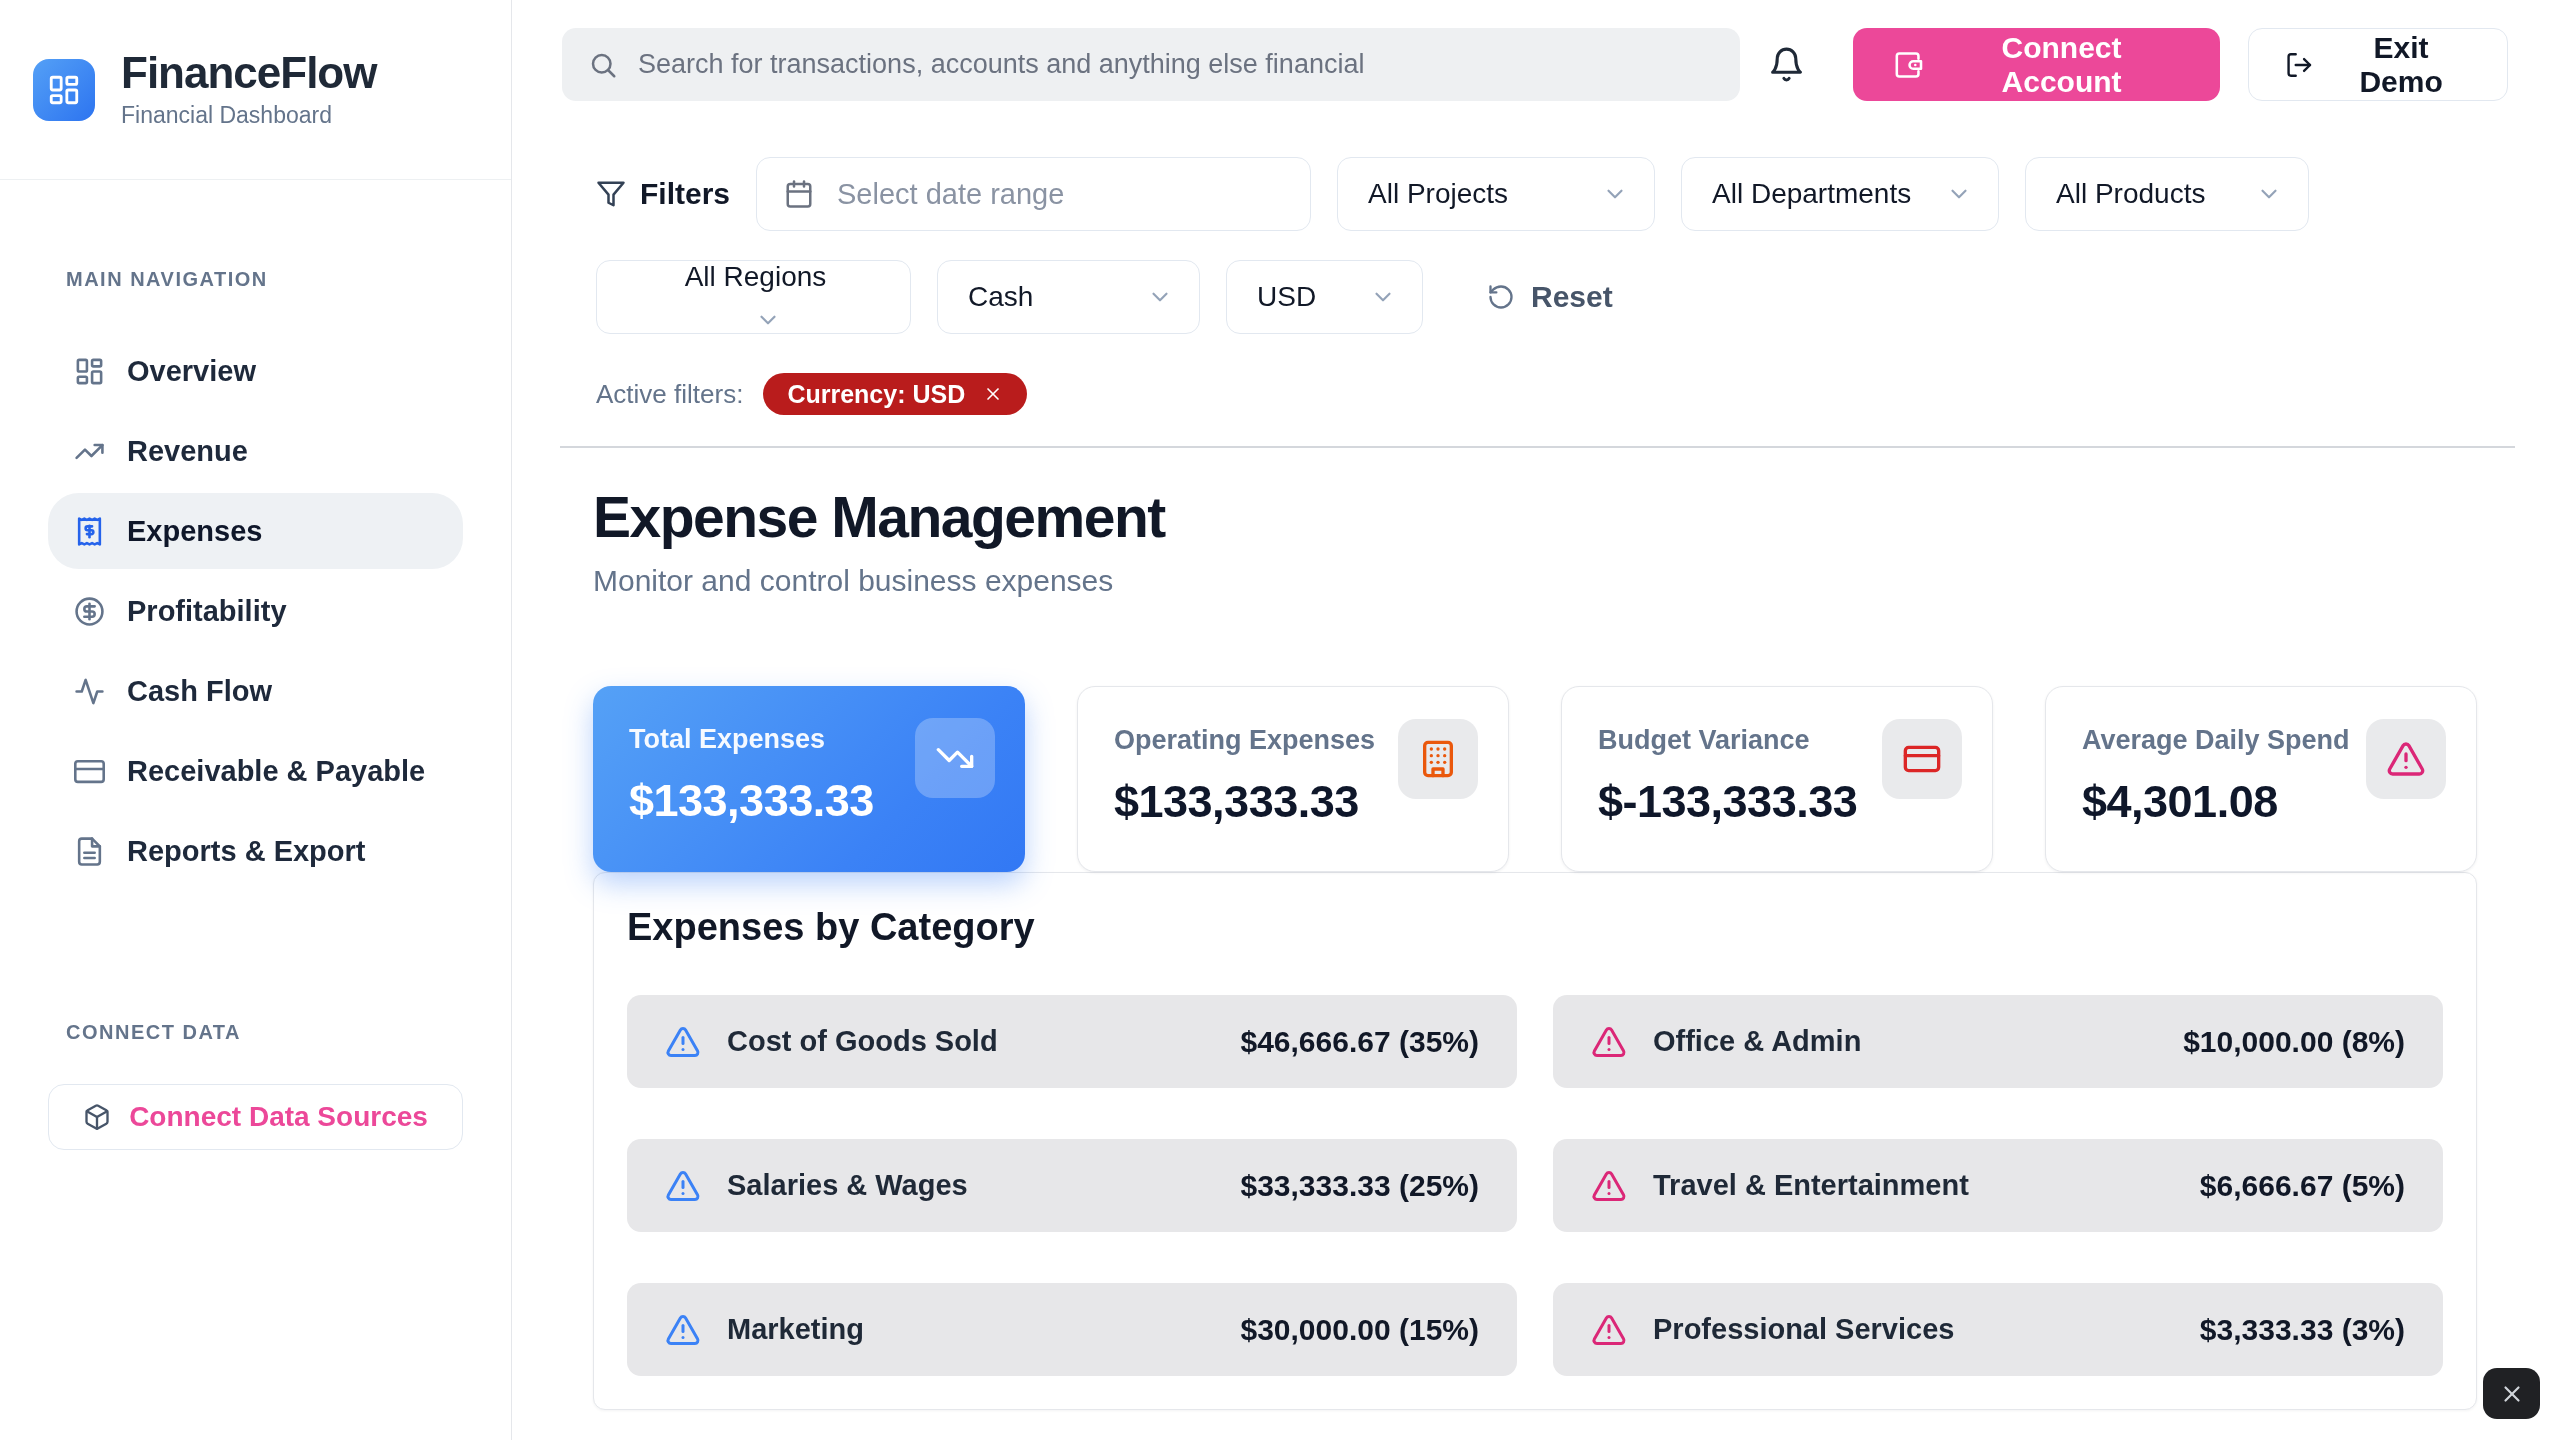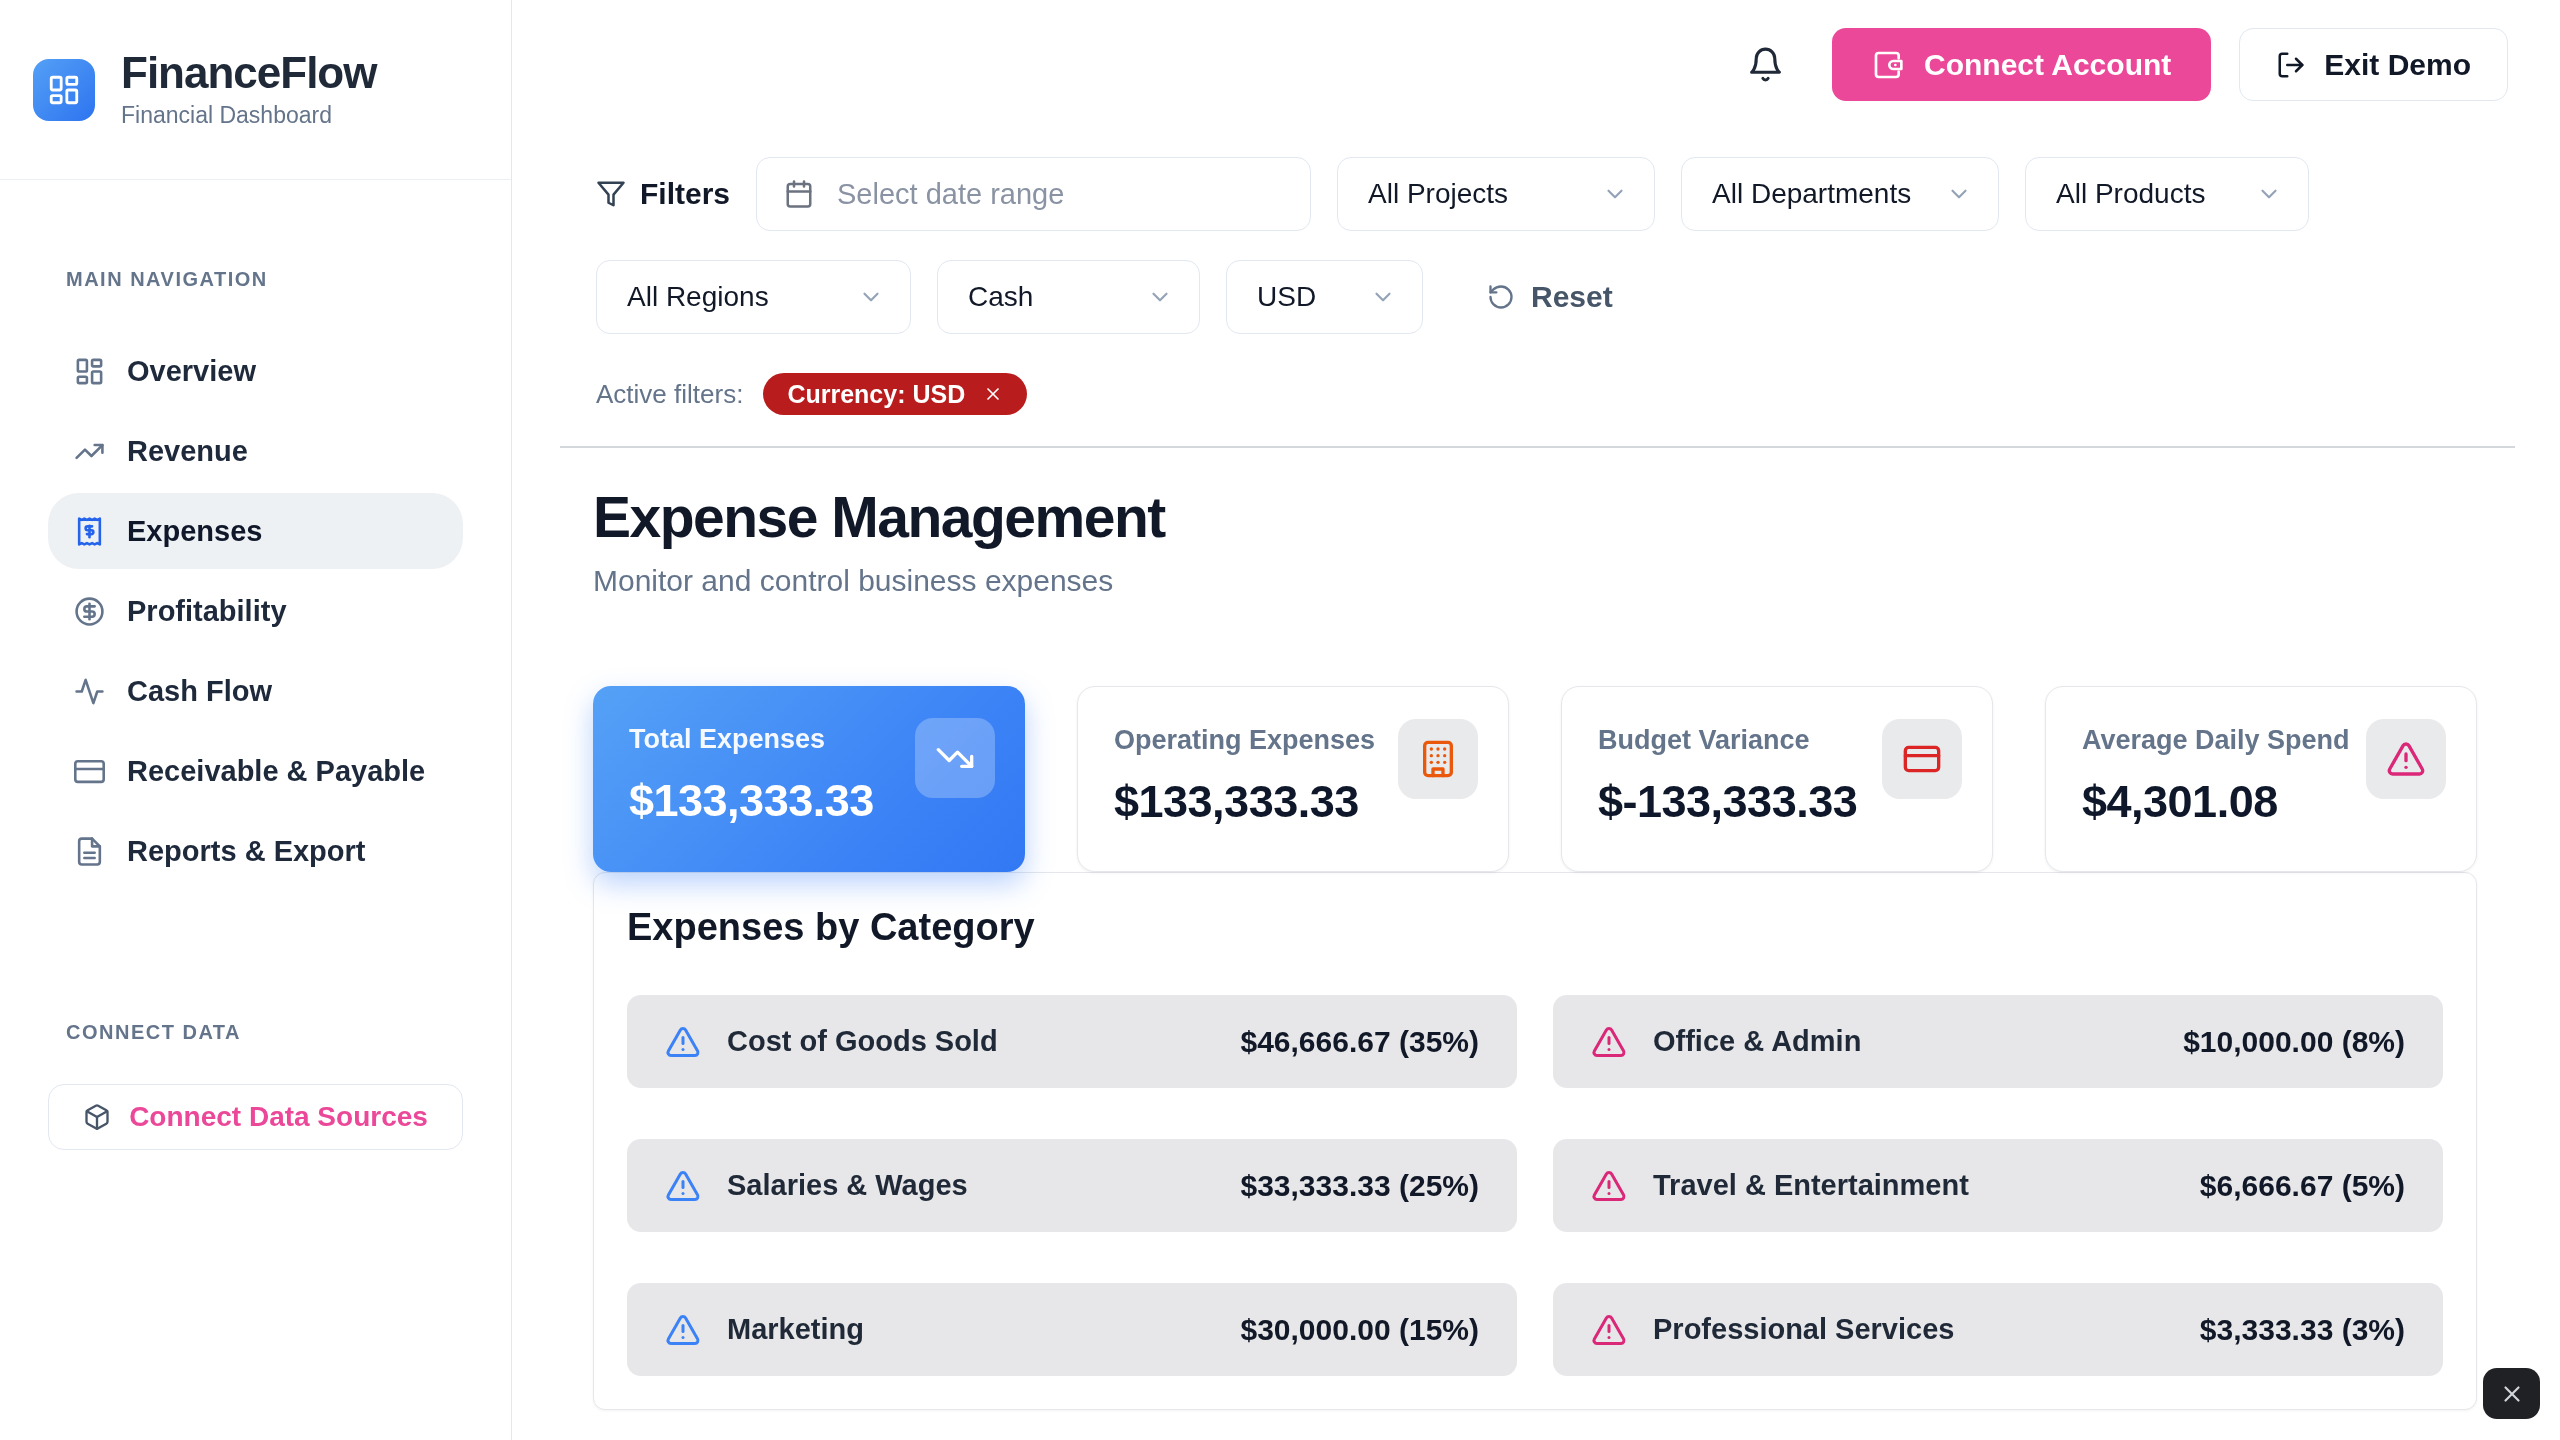--- a/index.html
+++ b/index.html
@@ -72,21 +72,21 @@
   .date-input { width:100%; height:100%; border:1px solid #e2e8f0; border-radius:14px;
     padding:0 20px 0 80px; font-size:29px; color:#111827; outline:none; background:#fff;
     font-family:"Liberation Sans", sans-serif; }
   .date-input::placeholder { color:#8a93a3; }
   .dropdown { height:74px; border:1px solid #e2e8f0; border-radius:14px; background:#fff;
     display:flex; align-items:center; justify-content:space-between;
     padding:0 26px 0 30px; cursor:pointer; }
   .dropdown .dd-value { font-size:28px; font-weight:500; color:#111827; white-space:nowrap; }
   .dropdown svg { width:26px; height:26px; stroke:#94a3b8; flex:none; margin-left:24px; }
   .dd-projects { width:318px; } .dd-departments { width:318px; } .dd-products { width:284px; }
-  .dd-regions { width:315px; } .dd-cash { width:263px; } .dd-usd { width:197px; }
+  .dd-regions { width:315px;flex-direction:column; } .dd-cash { width:263px; } .dd-usd { width:197px; }
   .reset-btn { display:flex; align-items:center; gap:16px; background:none; border:none;
     cursor:pointer; margin-left:38px; font-family:"Liberation Sans", sans-serif; }
   .reset-btn svg { width:28px; height:28px; stroke:#64748b; }
   .reset-btn span { font-size:30px; font-weight:600; color:#475569; }
 
   .active-filters { display:flex; align-items:center; gap:20px; margin-top:39px; }
   .active-filters-label { font-size:26px; color:#64748b; }
   .chip { height:42px; border-radius:21px; background:#b91c1c; display:flex; align-items:center;
     gap:18px; padding:0 24px; cursor:pointer; }
   .chip span { font-size:25px; font-weight:700; color:#fff; white-space:nowrap; }
@@ -219,20 +219,27 @@
         <polyline points="3.29 7 12 12 20.71 7"></polyline>
           <line x1="12" y1="22" x2="12" y2="12"></line>
       </svg>
       <span>Connect Data Sources</span>
     </button>
   </aside>
 
   <main class="main">
 
     <header class="topbar">
+      <div class="search-wrap">
+        <svg class="ico" viewBox="0 0 24 24">
+          <circle cx="11" cy="11" r="7"></circle>
+            <line x1="21" y1="21" x2="16.2" y2="16.2"></line>
+        </svg>
+        <input class="search-input" placeholder="Search for transactions, accounts and anything else financial" style="">
+      </div>
       <button class="bell-btn">
         <svg class="ico" viewBox="0 0 24 24">
           <path d="M6 8a6 6 0 0 1 12 0c0 7 3 9 3 9H3s3-2 3-9"></path>
             <path d="M10.3 21a1.94 1.94 0 0 0 3.4 0"></path>
         </svg>
       </button>
       <button class="btn-primary">
         <svg class="ico" viewBox="0 0 24 24">
           <path d="M20 7V5a2 2 0 0 0-2-2H5a2 2 0 0 0-2 2v14a2 2 0 0 0 2 2h13a2 2 0 0 0 2-2v-2"></path>
           <path d="M22 9v6h-6a3 3 0 0 1 0-6Z"></path>

